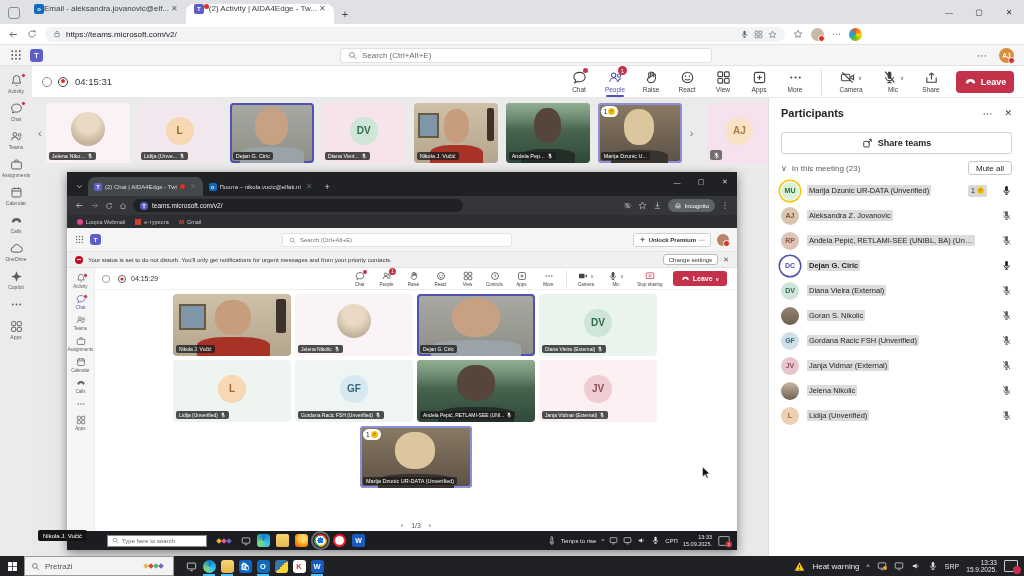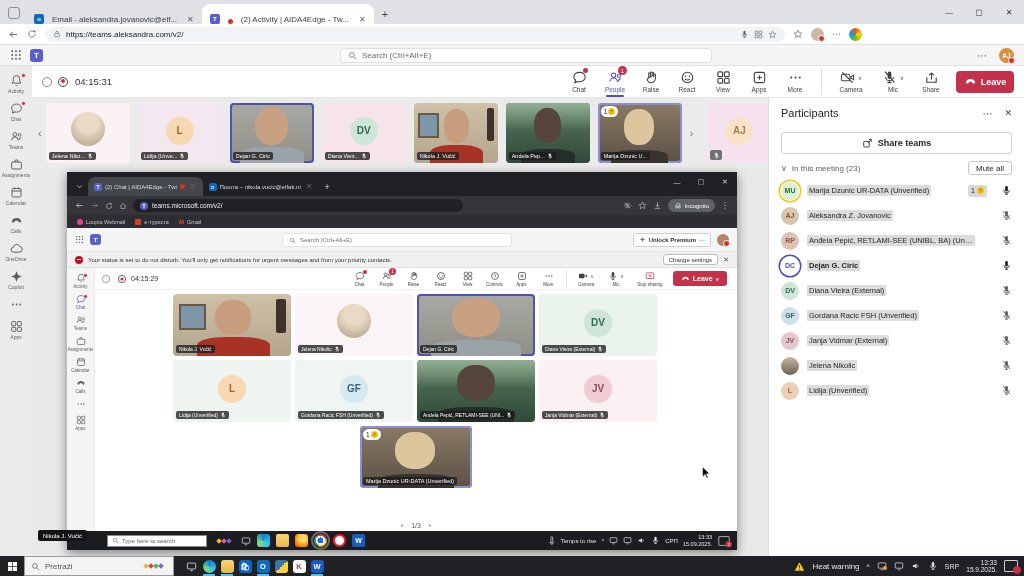--- a/index.html
+++ b/index.html
@@ -3,21 +3,21 @@
 <meta charset="utf-8">
 <style>
 *{box-sizing:border-box;margin:0;padding:0}
 html,body{width:1024px;height:576px;overflow:hidden}
 body{font-family:"Liberation Sans",sans-serif;background:#fff;position:relative;color:#222}
 .r{display:flex;align-items:center}
 .ic{display:block;fill:currentColor;stroke:none}
 
 #tabstrip{position:absolute;left:0;top:0;width:1024px;height:24px;background:#dfe1e5;display:flex;align-items:flex-end;padding-left:6px}
 .tsq{width:12px;height:12px;border:1px solid #8a8d91;border-radius:3px;margin:0 6px 5px 2px}
-.tab{height:20px;border-radius:8px 8px 0 0;display:flex;align-items:flex-end;gap:8px;padding:0 8px;font-size:8px;color:#3c4043;max-width:215px}
+.tab{height:20px;border-radius:8px 8px 0 0;display:flex;align-items:flex-start;gap:0;padding:0 8px;font-size:8px;color:#3c4043;max-width:215px}
 .tab.active{background:#fff}
 .fav{width:10px;height:10px;border-radius:2px;flex:0 0 auto;display:flex;align-items:center;justify-content:center;font-size:6px;color:#fff;font-weight:bold}
 .fav.ol{background:#0f6cbd}.fav.tm{background:#5b5fc7}
 .ttl{white-space:nowrap;overflow:hidden;text-overflow:ellipsis}
 .tx{color:#5f6368;font-size:8px;margin-left:2px}
 .recdot{width:5px;height:5px;border-radius:50%;background:#d93025;flex:0 0 auto}
 .newtab{font-size:11px;color:#444;margin:0 0 4px 8px}
 .wctl{margin-left:auto;display:flex;gap:0;height:24px}
 .wbtn{width:30px;height:24px;display:flex;align-items:center;justify-content:center;font-size:8px;color:#333}
 #navbar{position:absolute;left:0;top:24px;width:1024px;height:21px;background:#fff;border-bottom:1px solid #e4e4e4;display:flex;align-items:center;padding:0 8px;gap:8px}
@@ -140,21 +140,21 @@
 #ntsearch{width:100px;height:12px;background:#fff;border:1px solid #888;display:flex;align-items:center;gap:3px;padding:0 4px;color:#666;font-size:6px;margin-left:34px}
 .sparks{display:flex;gap:1px;margin:0 4px}
 .spark{width:4px;height:4px;transform:rotate(45deg)}
 .tico16{width:13px;height:13px;border-radius:3px;display:flex;align-items:center;justify-content:center;font-size:7px;font-weight:bold;color:#fff;position:relative}
 .chromehl{outline:2px solid rgba(255,255,255,.35);outline-offset:1px;border-radius:50%}
 #ntray{margin-left:auto;display:flex;align-items:center;gap:5px;font-size:6px;color:#e6e6e6}
 .nclock{text-align:right;font-size:5.5px;line-height:6.5px}
 
 #panel{position:absolute;left:768px;top:98px;width:256px;height:458px;background:#fff;border-left:1px solid #ddd;overflow:hidden}
 #phead{display:flex;align-items:center;padding:9px 12px 6px;gap:12px}
-#ptitle{font-size:11px;font-weight:normal;color:#242424;flex:1}
+#ptitle{font-size:11px;font-weight:bold;color:#242424;flex:1}
 #psearch{margin:3px 12px;height:20px;background:#f3f3f3;border-bottom:1px solid #8a8a8a;border-radius:3px 3px 0 0;display:flex;align-items:center;padding:0 7px;font-size:8.5px;color:#707070}
 #pinvite{margin:7px 12px;height:22px;border:1px solid #d1d1d1;border-radius:3px;display:flex;align-items:center;justify-content:center;gap:5px;font-size:9px;font-weight:bold;color:#242424}
 #psec{display:flex;align-items:center;margin:7px 12px 3px;gap:5px;font-size:8px;color:#616161}
 #muteall{margin-left:auto;border:1px solid #c7c7c7;border-radius:3px;padding:1.5px 7px;font-size:8px;color:#242424;background:#fff}
 .prow{height:25px;display:flex;align-items:center;padding:0 12px;gap:8px}
 .pav{width:18px;height:18px;border-radius:50%;display:flex;align-items:center;justify-content:center;font-size:7px;font-weight:bold;flex:0 0 auto}
 .pring{box-shadow:0 0 0 1px #fff,0 0 0 2.5px var(--rc)}
 .pname{font-size:7.5px;color:#252525;background:#dcdcdc;padding:1px 2px;white-space:nowrap;overflow:hidden;text-overflow:ellipsis;max-width:168px;border-radius:1px}
 .pname.b{font-weight:bold}
 .pmic{margin-left:auto;flex:0 0 auto}
@@ -376,21 +376,21 @@
     <svg class="ic ngly" width="11" height="11">
         <use href="#i-arrow"></use>
       </svg>
     <svg class="ic ngly" width="10" height="10">
         <use href="#i-refresh"></use>
       </svg>
     <div id="urlpill">
       <svg class="ic" width="8" height="8" style="color:#5f6368">
           <use href="#i-lock"></use>
         </svg>
-      <span>https://teams.aleksandra.com/v2/</span>
+      <span>https://teams.microsoft.com/v2/</span>
       <span class="sp"></span>
       <svg class="ic" width="9" height="9" style="color:#5f6368">
           <use href="#i-mic"></use>
         </svg>
       <svg class="ic" width="9" height="9" style="color:#5f6368">
           <use href="#i-grid"></use>
         </svg>
       <svg class="ic" width="9" height="9" style="color:#5f6368">
           <use href="#i-star"></use>
         </svg>
@@ -1174,20 +1174,29 @@
         <div class="prow">
           <div class="pav" style="background: rgb(207, 229, 216); color: rgb(47, 107, 79);">DV</div>
           <span class="pname">Diana Vieira (External)</span>
           <span class="pmic">
             <svg class="ic" width="11" height="11" style="color: rgb(95, 95, 95);">
               <use href="#i-micoff"></use>
             </svg>
           </span>
         </div>
         <div class="prow">
+          <div class="pav" style="background: linear-gradient(rgb(147, 130, 110), rgb(110, 96, 80));"></div>
+          <span class="pname">Goran S. Nikolic</span>
+          <span class="pmic">
+            <svg class="ic" width="11" height="11" style="color: rgb(95, 95, 95);">
+              <use href="#i-micoff"></use>
+            </svg>
+          </span>
+        </div>
+        <div class="prow">
           <div class="pav" style="background: rgb(207, 224, 232); color: rgb(53, 102, 122);">GF</div>
           <span class="pname">Gordana Racic FSH (Unverified)</span>
           <span class="pmic">
             <svg class="ic" width="11" height="11" style="color: rgb(95, 95, 95);">
               <use href="#i-micoff"></use>
             </svg>
           </span>
         </div>
         <div class="prow">
           <div class="pav" style="background: rgb(228, 198, 204); color: rgb(140, 79, 90);">JV</div>

